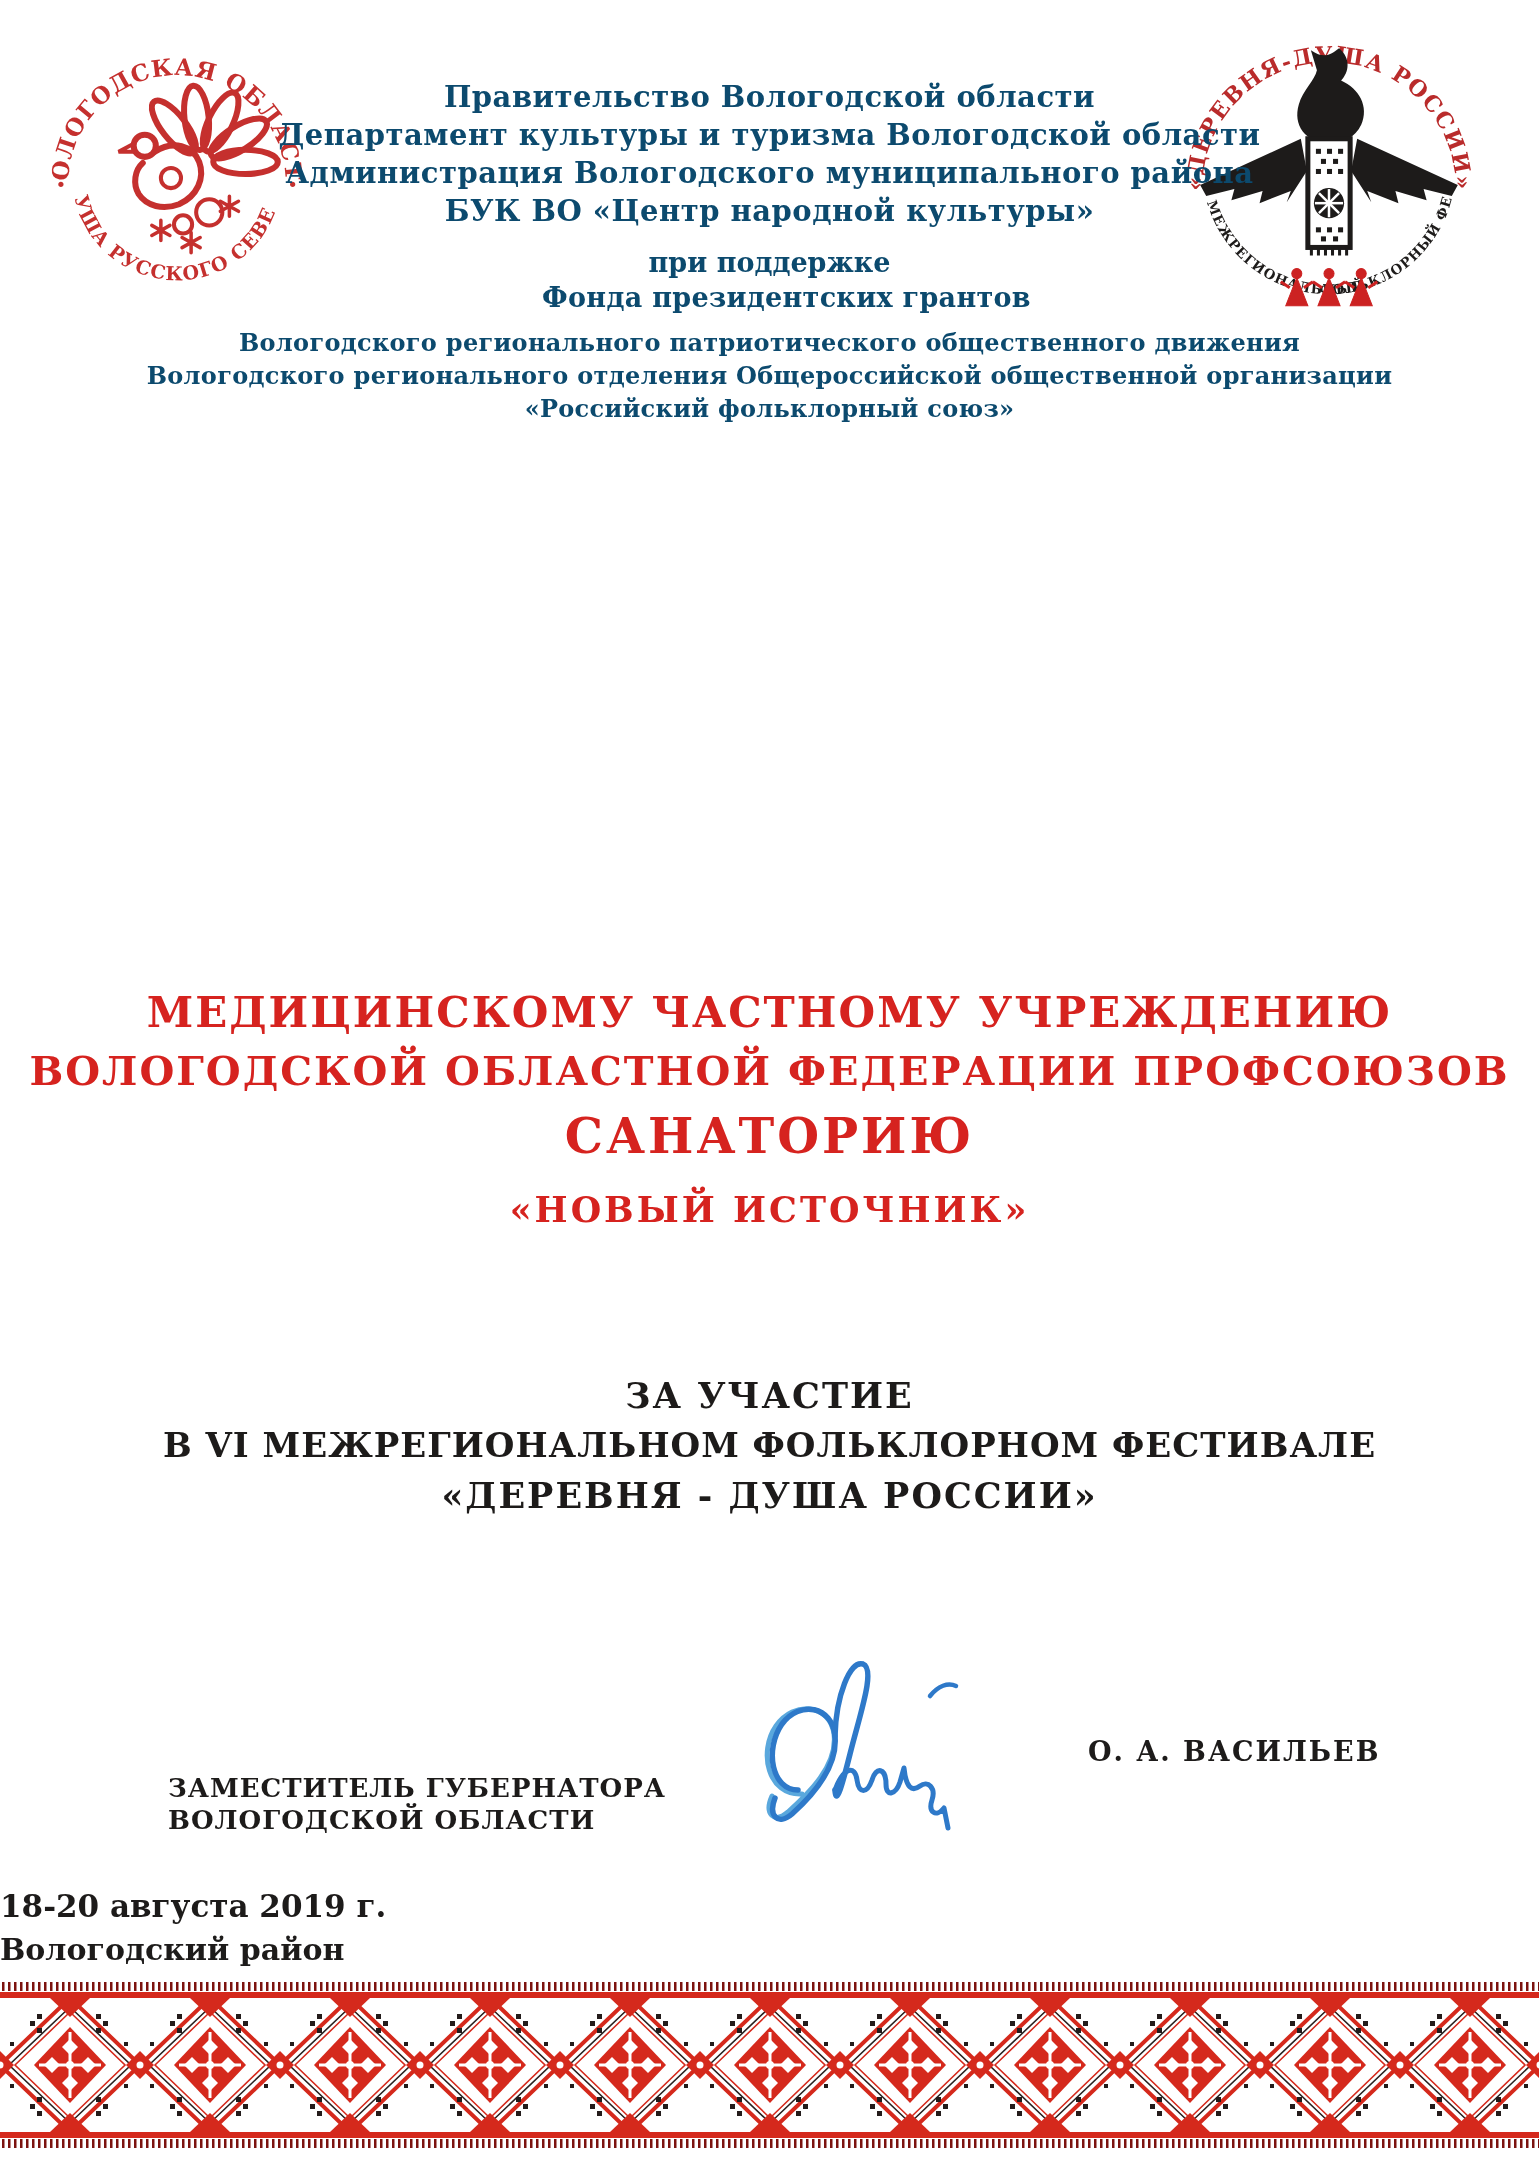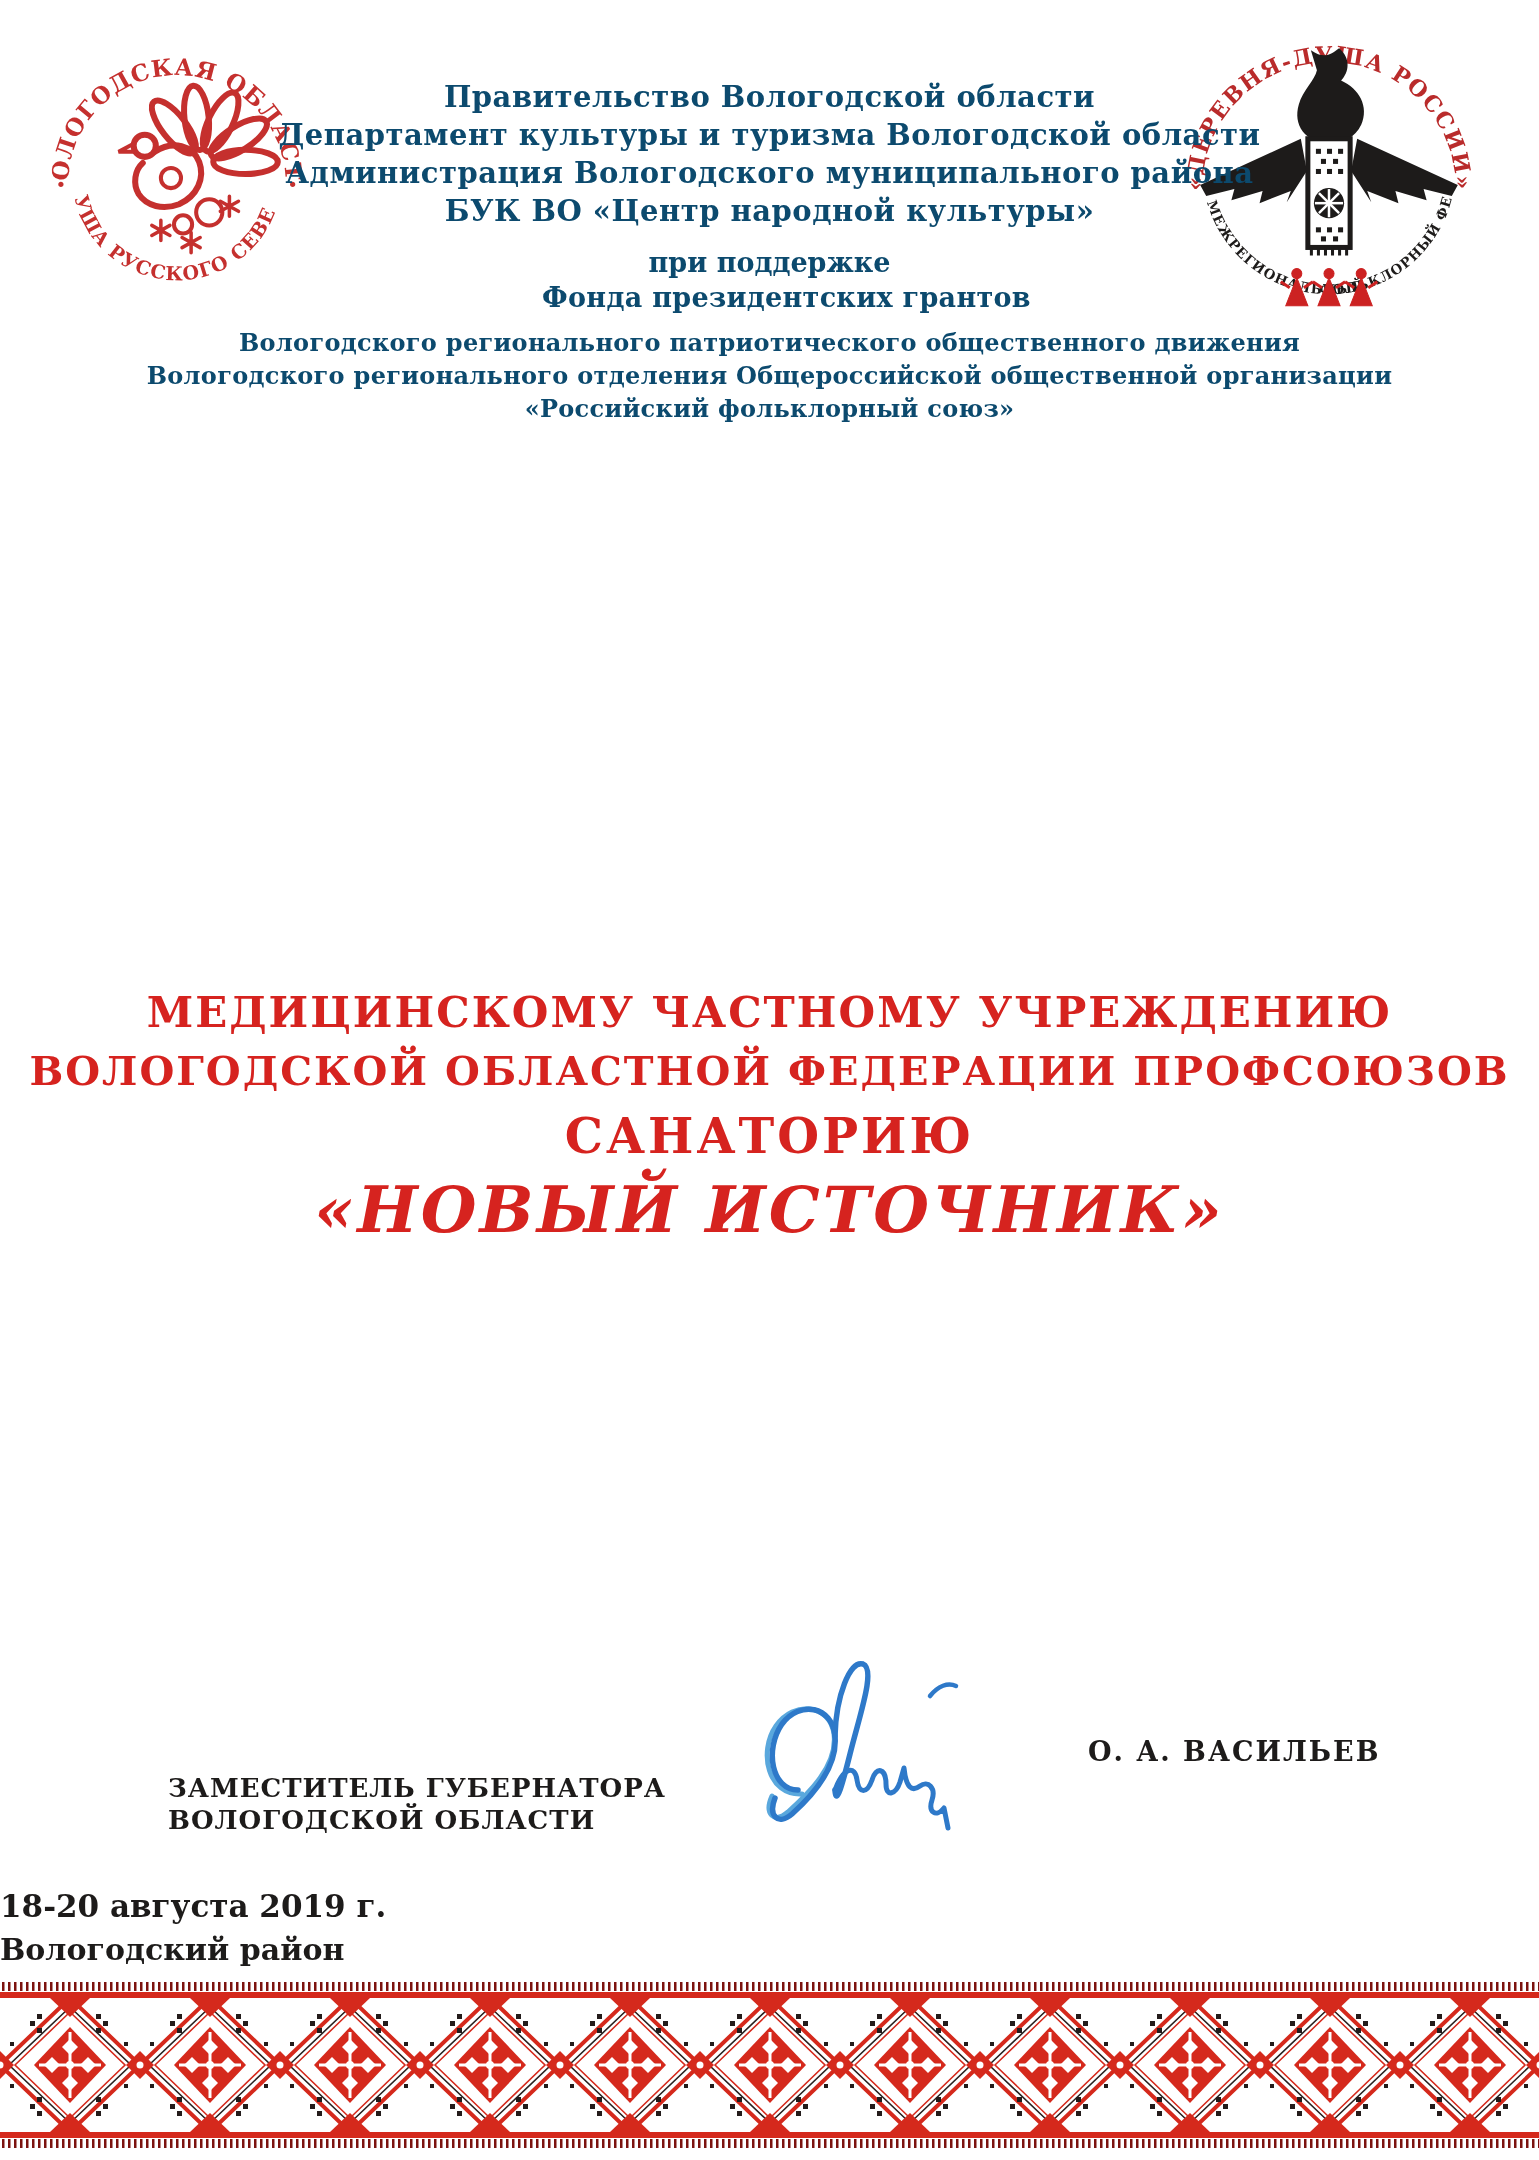--- a/index.html
+++ b/index.html
@@ -34,21 +34,21 @@
   .title-line1 { font-size: 122px; line-height: 122px; letter-spacing: 4px; }
   .title-line2 { font-size: 122px; line-height: 118px; letter-spacing: 6px; }
   
   .recipient-block {
     position: absolute; top: 984px; left: 0; width: 100%;
     text-align: center; color: #d6231f; font-weight: bold;
   }
   .recipient-l1 { font-size: 42px; line-height: 58px; letter-spacing: 2px; }
   .recipient-l2 { font-size: 40px; line-height: 58px; letter-spacing: 2px; }
   .recipient-l3 { font-size: 48px; line-height: 72px; letter-spacing: 3px; }
-  .recipient-l4 { font-size: 64px; line-height: 76px; letter-spacing: 3px; font-style: italic; }
+  .recipient-l4 { font-size: 35px; line-height: 76px; letter-spacing: 3px; }
   
   .award-block {
     position: absolute; top: 1372px; left: 0; width: 100%;
     text-align: center; color: #1d1b1a; font-weight: bold;
   }
   .award-l1 { font-size: 35px; line-height: 48px; letter-spacing: 2px; }
   .award-l2 { font-size: 34px; line-height: 50px; letter-spacing: 1px; }
   .award-l3 { font-size: 35px; line-height: 52px; letter-spacing: 2px; }
   
   .sig-position {
@@ -200,20 +200,25 @@
   </div>
 
 
   <div class="recipient-block">
     <div class="recipient-l1">МЕДИЦИНСКОМУ ЧАСТНОМУ УЧРЕЖДЕНИЮ</div>
     <div class="recipient-l2">ВОЛОГОДСКОЙ ОБЛАСТНОЙ ФЕДЕРАЦИИ ПРОФСОЮЗОВ</div>
     <div class="recipient-l3">САНАТОРИЮ</div>
     <div class="recipient-l4">«НОВЫЙ ИСТОЧНИК»</div>
   </div>
 
+  <div class="award-block">
+    <div class="award-l1">ЗА УЧАСТИЕ</div>
+    <div class="award-l2">В VI МЕЖРЕГИОНАЛЬНОМ ФОЛЬКЛОРНОМ ФЕСТИВАЛЕ</div>
+    <div class="award-l3">«ДЕРЕВНЯ - ДУША РОССИИ»</div>
+  </div>
 
   <div class="sig-position">
     <div>ЗАМЕСТИТЕЛЬ ГУБЕРНАТОРА</div>
     <div>ВОЛОГОДСКОЙ ОБЛАСТИ</div>
   </div>
 
   <svg class="sig-scribble" viewBox="0 0 238 230">
     <g fill="none" stroke-linecap="round" stroke-linejoin="round">
       <path stroke="#5aa8dd" stroke-width="5" d="M 64,152 C 30,154 20,110 38,84 C 56,58 92,62 96,92 C 100,124 70,152 50,170 C 36,182 26,172 34,154"></path>
       <path stroke="#2e79c9" stroke-width="5.5" d="M 60,148 C 34,148 26,108 44,82 C 62,58 94,64 97,94 C 100,126 74,154 54,172 C 40,184 30,174 37,156"></path>

